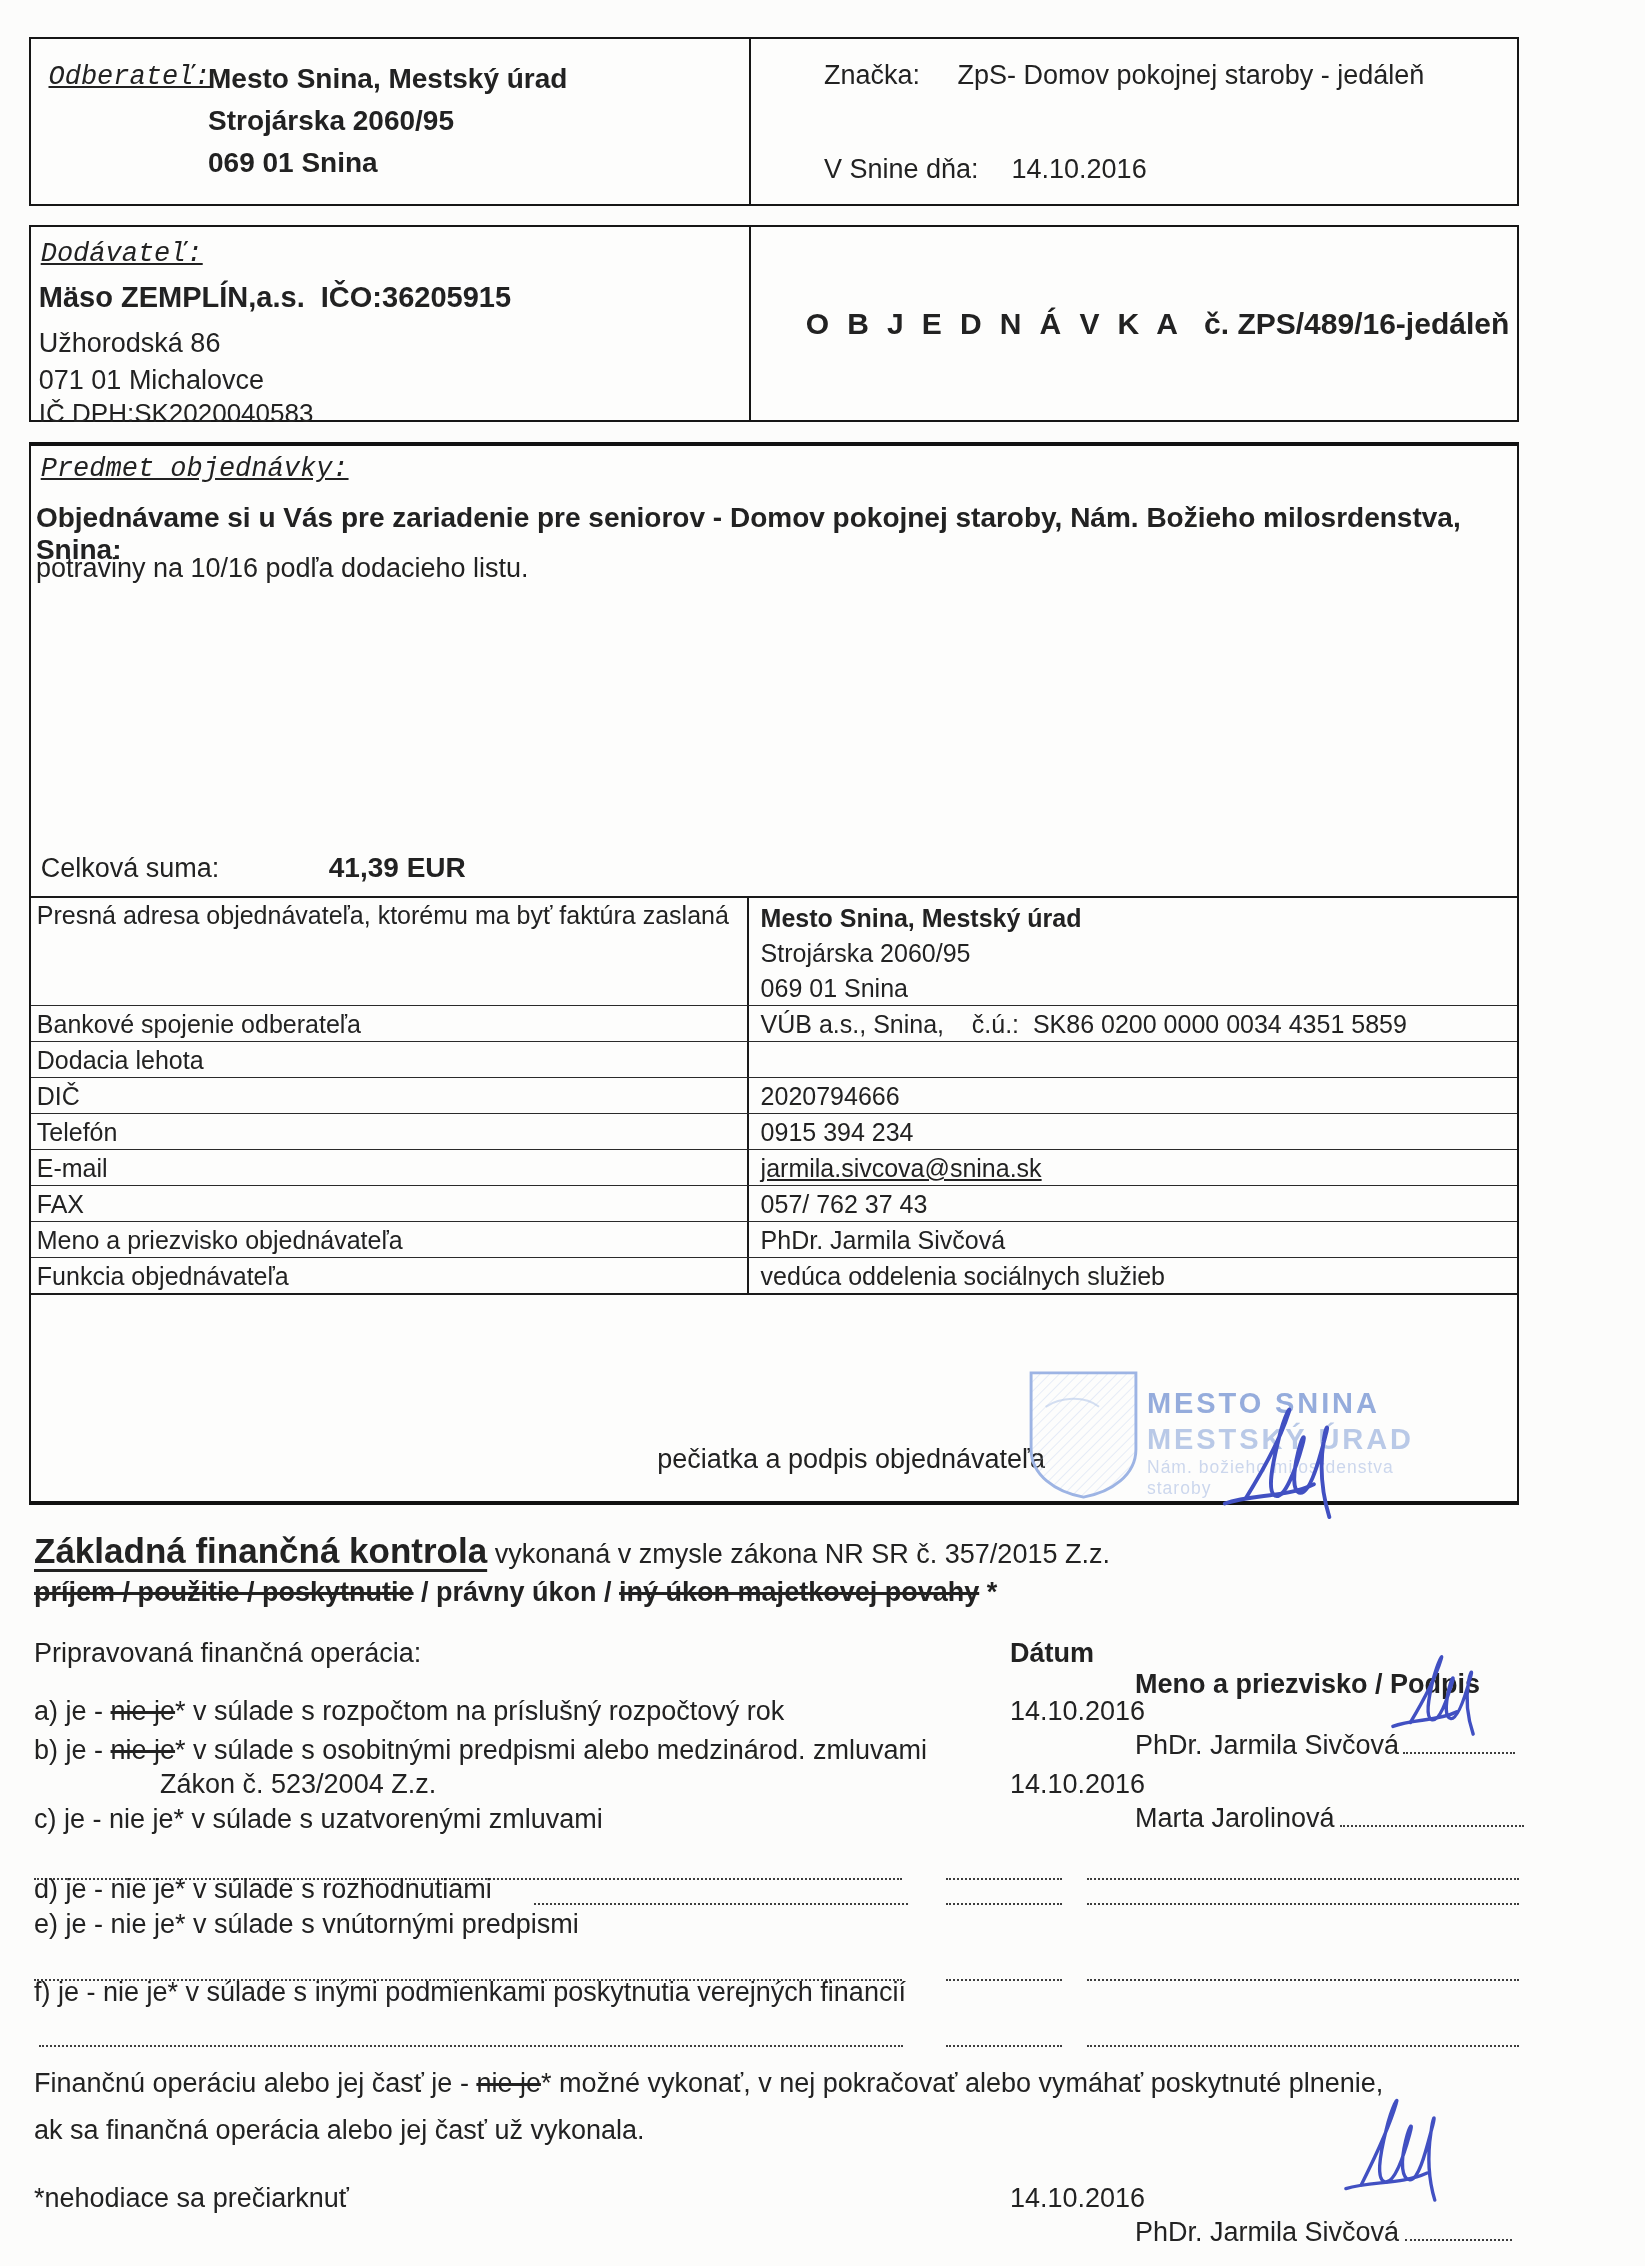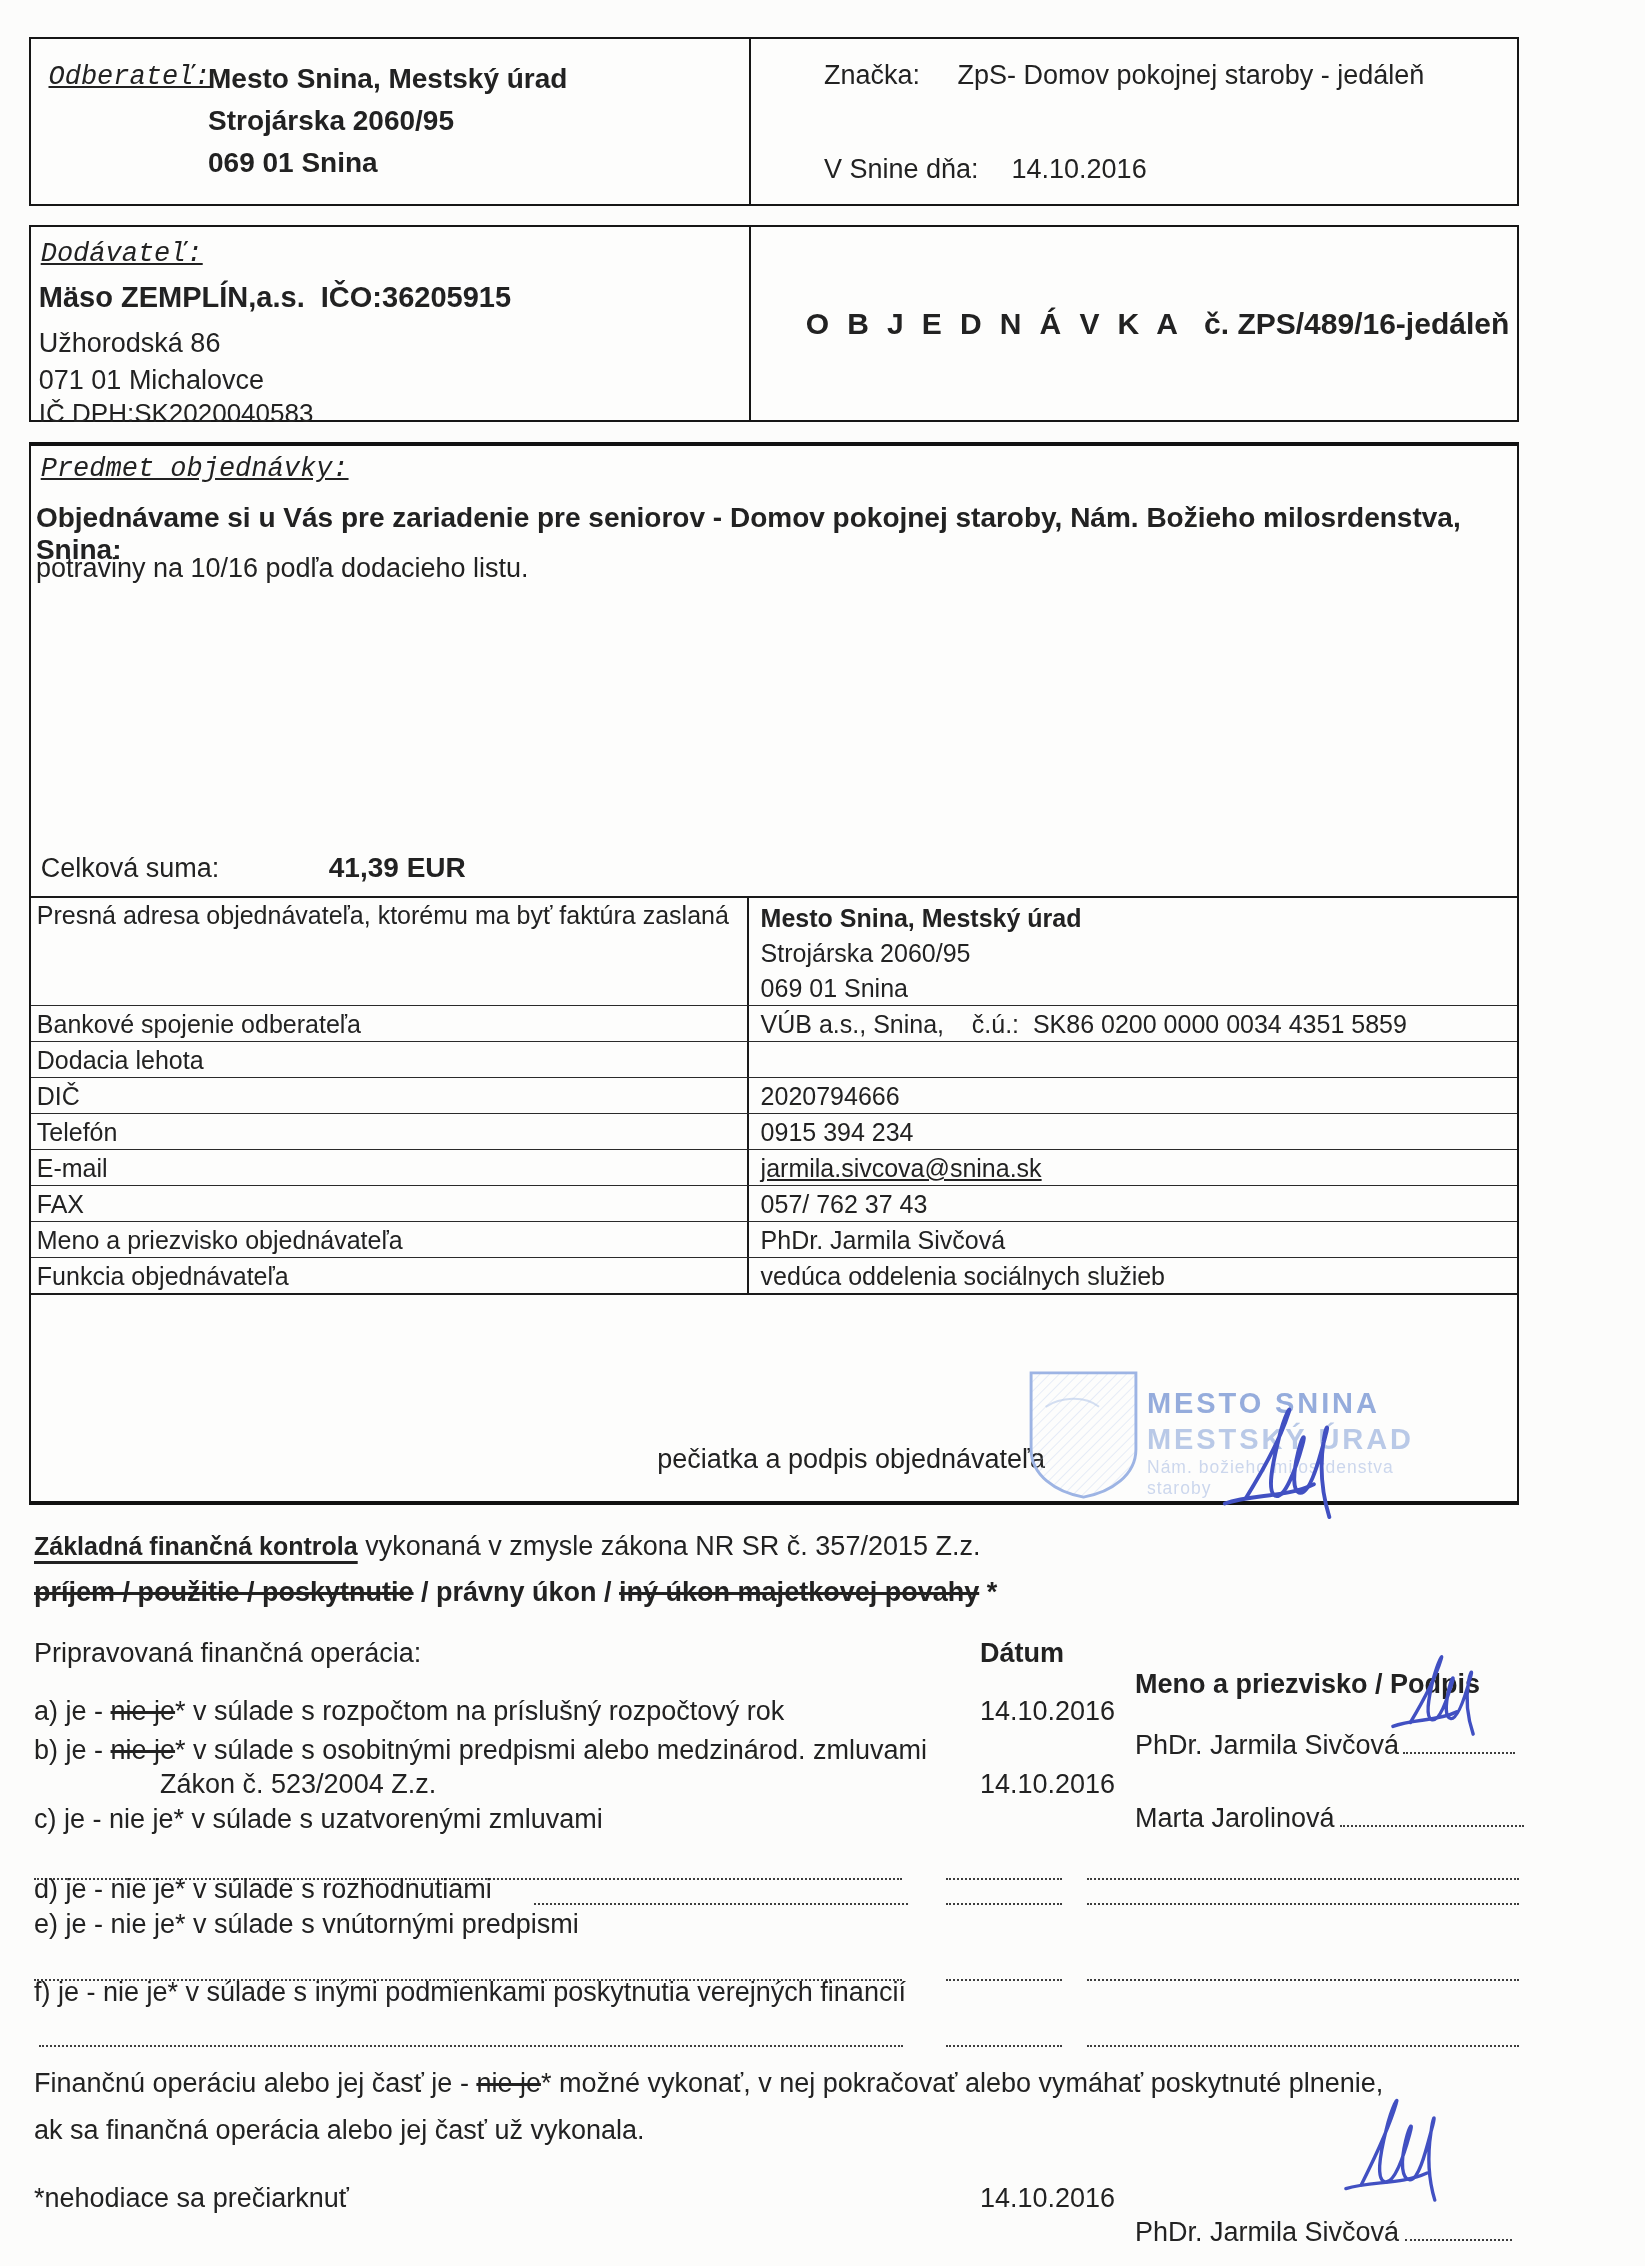--- a/index.html
+++ b/index.html
@@ -58,22 +58,22 @@
   .stamp-caption{position:absolute;left:0;top:998px;width:1014px;text-align:right;}
   .stamp-shield{position:absolute;left:995px;top:922px;}
   .stamp-text{position:absolute;left:1116px;top:939px;color:rgba(130,158,214,.85);font-weight:bold;letter-spacing:2.9px;line-height:36px;font-size:29px;}
   .stamp-text .t2{color:rgba(130,158,214,.55);}
   .stamp-text .t3{color:rgba(130,158,214,.4);font-size:17.5px;font-weight:normal;letter-spacing:1px;line-height:21.3px;}
   .sig-main{position:absolute;left:1176px;top:953px;}
 
   
   .kontrola{position:absolute;left:34px;top:1523px;width:1582px;height:737px;}
   .kline{position:absolute;left:0;right:0;height:39px;}
-  .ktitle{font-size:25px;font-weight:bold;text-decoration:underline;text-decoration-thickness:2.9px;text-underline-offset:5.8px;}
-  .kdate{position:absolute;left:946px;white-space:nowrap;}
+  .ktitle{font-size:35px;font-weight:bold;text-decoration:underline;text-decoration-thickness:2.9px;text-underline-offset:5.8px;}
+  .kdate{position:absolute;left:976px;white-space:nowrap;}
   .kname{position:absolute;left:1101px;white-space:nowrap;display:flex;align-items:baseline;}
   .dots{display:inline-block;border-bottom:2.9px dotted #3d3d3d;height:25px;vertical-align:baseline;}
   .dseg{position:absolute;bottom:7.8px;border-bottom:2.9px dotted #3d3d3d;height:2.9px;}
   .sig-a{position:absolute;left:1349px;top:126px;}
   .sig-bottom{position:absolute;left:1298px;top:565px;}
 </style>
 </head>
 <body>
 
 <div class="page">

